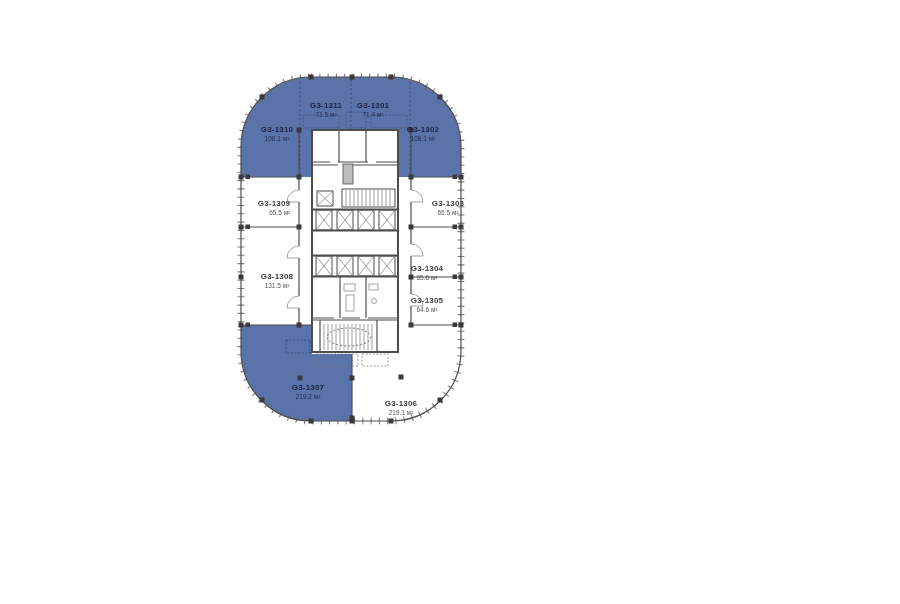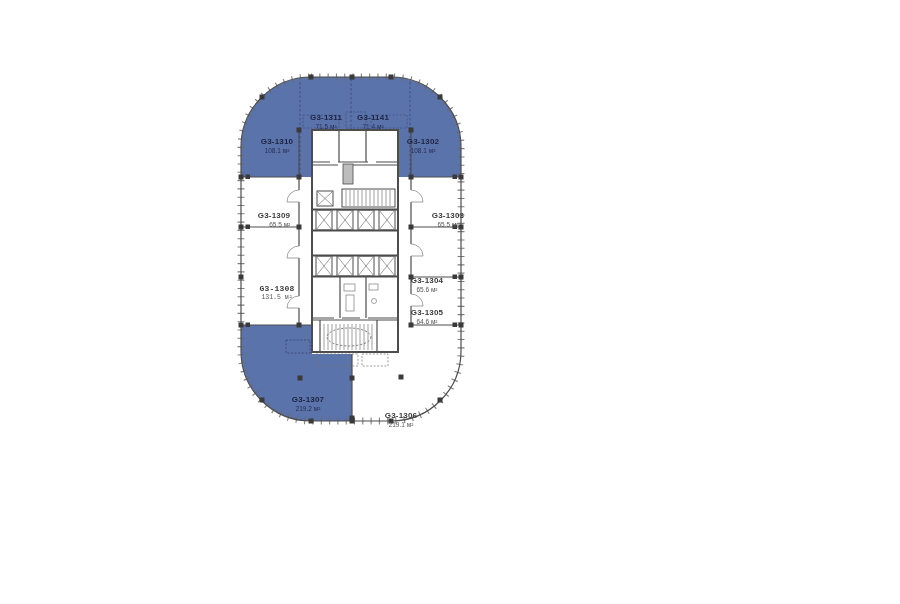--- a/index.html
+++ b/index.html
@@ -1,19 +1,19 @@
 <!DOCTYPE html>
 <html><head>
 <meta charset="utf-8">
 <style>
   html,body{margin:0;padding:0;background:#ffffff;}
   body{width:900px;height:604px;overflow:hidden;font-family:"Liberation Sans",sans-serif;}
   .canvas{position:relative;width:900px;height:604px;background:#ffffff;}
   .plan-svg{position:absolute;left:0;top:0;}
-  .room-label{position:absolute;transform:translate(-50%,-50%);text-align:center;line-height:1.2;white-space:nowrap;cursor:pointer;margin-top:12px;}
+  .room-label{position:absolute;transform:translate(-50%,-50%);text-align:center;line-height:1.2;white-space:nowrap;cursor:pointer;}
   .room-label .rid{display:block;font-size:8px;font-weight:bold;color:#3b3b3b;letter-spacing:.2px;}
   .room-label .rarea{display:block;font-size:6.5px;color:#555555;}
   .room-label.hl .rid{color:#1c2342;}
   .room-label.hl .rarea{color:#252e55;}
 </style>
 </head>
 <body>
 
 <div class="canvas">
 
@@ -156,21 +156,21 @@
         <rect x="452.5" y="274.5" width="4.5" height="4.5"></rect>
         <rect x="452.5" y="322.5" width="4.5" height="4.5"></rect>
       <rect x="297.5" y="375.5" width="5" height="5"></rect>
         <rect x="349.5" y="375.5" width="5" height="5"></rect>
         <rect x="398.5" y="374.5" width="5" height="5"></rect>
         <rect x="349.5" y="415.5" width="5" height="5"></rect>
     </g>
   </svg>
 
   <div class="room-label hl" style="left:373px;top:110px;">
-    <span class="rid">G3-1141</span>
+    <span class="rid">G3-1301</span>
     <span class="rarea">71.4 м²</span>
   </div>
   <div class="room-label hl" style="left:423px;top:134px;">
     <span class="rid">G3-1302</span>
     <span class="rarea">108.1 м²</span>
   </div>
   <div class="room-label" style="left:427px;top:208px;padding-left:42px;">
     <span class="rid">G3-1303</span>
     <span class="rarea">65.5 м²</span>
   </div>
@@ -183,21 +183,21 @@
     <span class="rarea">64.6 м²</span>
   </div>
   <div class="room-label" style="left:401px;top:408px;">
     <span class="rid">G3-1306</span>
     <span class="rarea">219.1 м²</span>
   </div>
   <div class="room-label hl" style="left:308px;top:392px;">
     <span class="rid">G3-1307</span>
     <span class="rarea">219.2 м²</span>
   </div>
-  <div class="room-label" style="left:277px;top:281px;font-family:Liberation Mono, monospace;">
+  <div class="room-label" style="left:277px;top:281px;">
     <span class="rid">G3-1308</span>
     <span class="rarea">131.5 м²</span>
   </div>
   <div class="room-label" style="left:274px;top:208px;text-align:right;">
     <span class="rid">G3-1309</span>
     <span class="rarea">65.5 м²</span>
   </div>
   <div class="room-label hl" style="left:277px;top:134px;">
     <span class="rid">G3-1310</span>
     <span class="rarea">108.1 м²</span>

